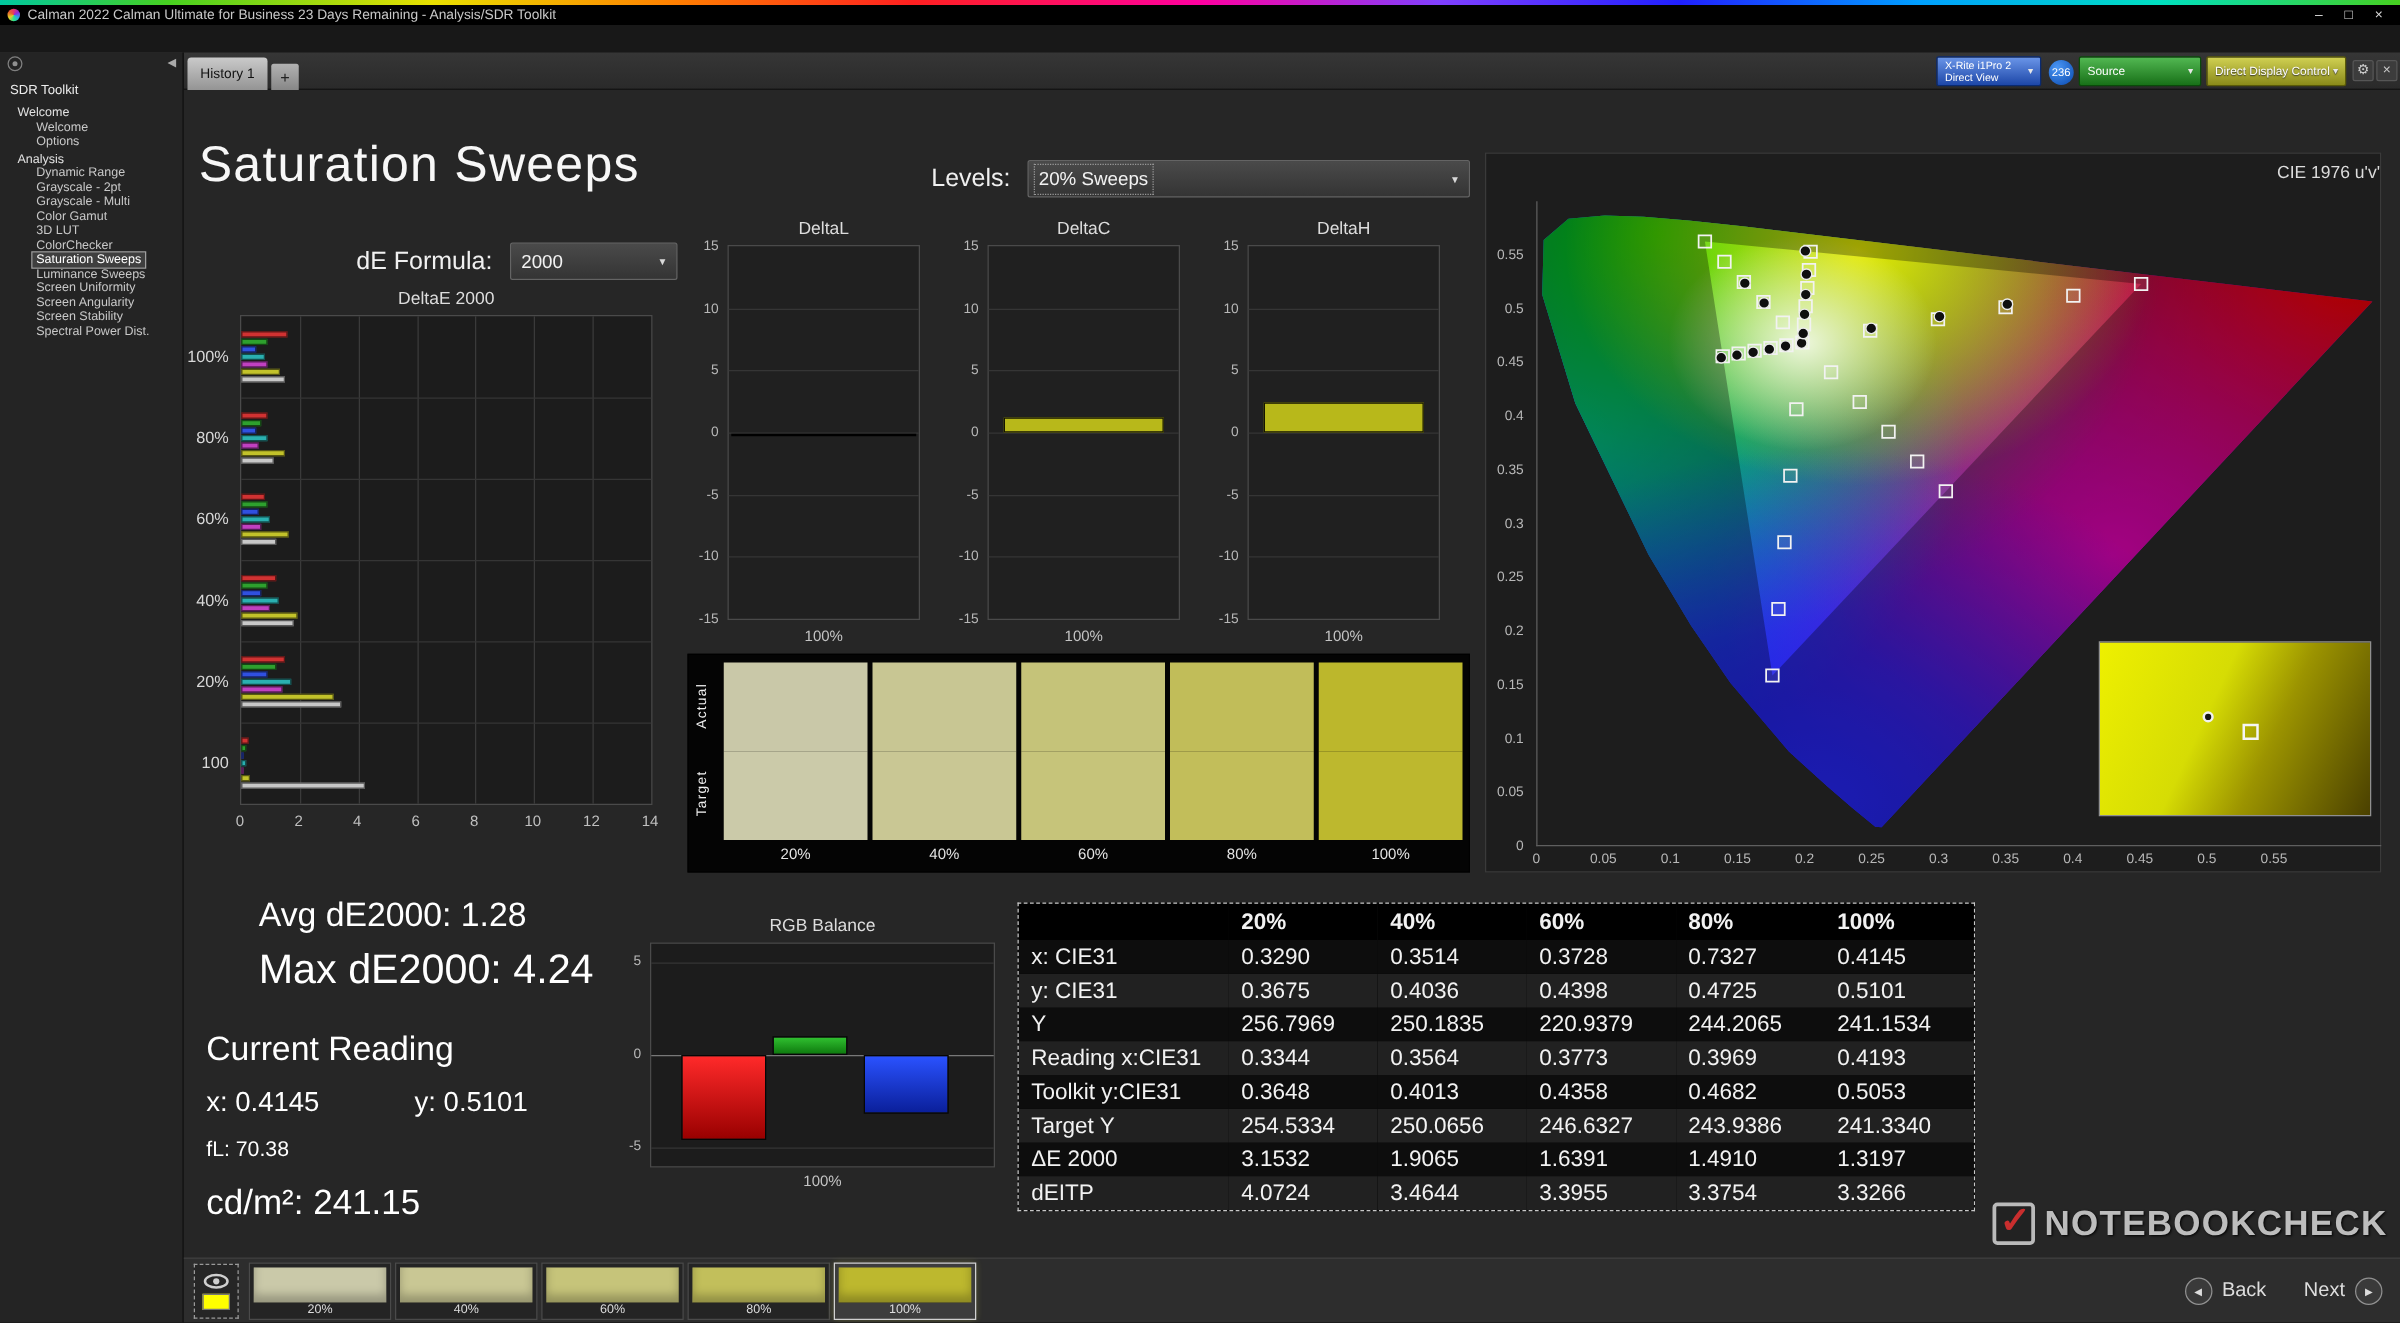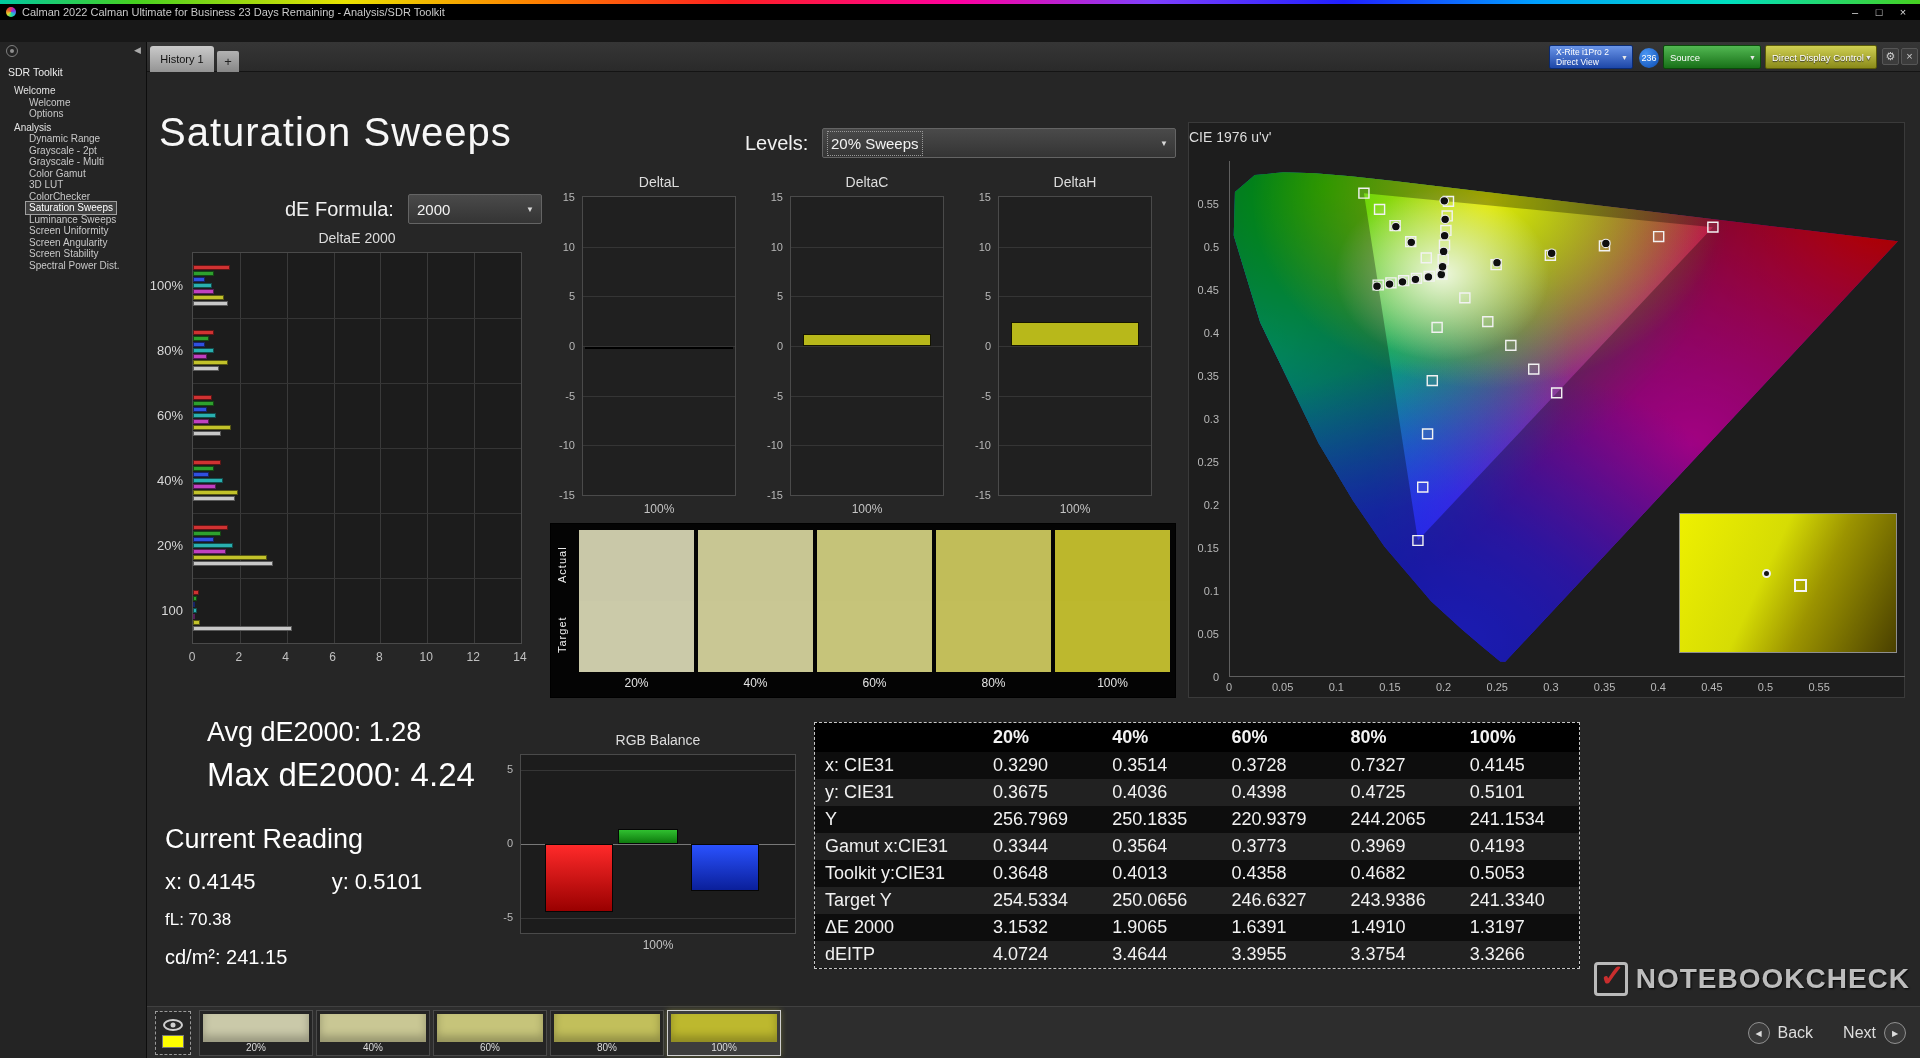--- a/index.html
+++ b/index.html
@@ -103,21 +103,21 @@
   .rot-label{position:absolute;left:5px;width:16px;font-size:11px;color:#f0f0f0;
     writing-mode:vertical-rl;transform:rotate(180deg);text-align:center;letter-spacing:1px}
   #rot-actual{top:8px;height:66px}
   #rot-target{top:78px;height:66px}
   .swatch-col{position:absolute;top:6px;width:115px;height:169px}
   .swatch-half{position:absolute;left:0;width:115px;height:71px}
   .swatch-pct{position:absolute;left:0;top:146px;width:115px;text-align:center;font-size:12px;color:#e4e4e4}
 
   
   #cie-panel{position:absolute;left:1041px;top:50px;width:717px;height:576px;background:#1d1d1d;border:1px solid #3a3a3a}
-  #cie-title{position:absolute;left:0;top:6px;width:100%;text-align:left;font-size:14px;color:#ddd}
+  #cie-title{position:absolute;left:0;top:6px;width:100%;text-align:right;font-size:14px;color:#ddd}
   #cie-plot{position:absolute;left:40px;top:38px;width:676px;height:516px;
     border-left:1px solid #5f5f5f;border-bottom:1px solid #5f5f5f}
   #cie-svg{position:absolute;left:0;top:0;width:100%;height:100%}
   #cie-xlabels{position:absolute;left:40px;top:558px;width:676px;height:14px}
   #cie-xlabels .xtick{font-size:11px;color:#b8b8b8}
   #cie-ylabels{position:absolute;left:0;top:38px;width:36px;height:516px}
   .cie-ylab{position:absolute;right:6px;transform:translateY(-50%);font-size:11px;color:#b8b8b8}
   .cie-target{fill:rgba(255,255,255,.07);stroke:#f2f2f2;stroke-width:1.4;vector-effect:non-scaling-stroke}
   .cie-measured{fill:#0f0f0f;stroke:#ececec;stroke-width:1.1;vector-effect:non-scaling-stroke}
   #cie-inset{position:absolute;left:490px;top:390px;width:218px;height:140px;border:1px solid #8f8f8f;
@@ -127,21 +127,21 @@
   .inset-square{position:absolute;left:53%;top:47%;width:13px;height:13px;border:2px solid #f5f5f5}
 
   
   .reading{position:absolute;color:#fff;white-space:nowrap}
   #reading-avg{left:60px;top:645px;font-size:27px}
   #reading-max{left:60px;top:684px;font-size:33px}
   #reading-title{left:18px;top:752px;font-size:27px}
   #reading-xy{left:18px;top:797px;font-size:22px}
   #reading-xy span+span{margin-left:70px}
   #reading-fl{left:18px;top:838px;font-size:17px}
-  #reading-cd{left:18px;top:874px;font-size:20px}
+  #reading-cd{left:18px;top:874px;font-size:28px}
 
   
   #rgb-block{position:absolute;left:349px;top:660px;width:310px;height:228px}
   #rgb-title{position:absolute;left:24px;top:0;width:276px;text-align:center;font-size:14px;color:#ddd}
   #rgb-plot{position:absolute;left:24px;top:22px;width:276px;height:180px;background:#1c1c1c;border:1px solid #4a4a4a}
   #rgb-ylabels{position:absolute;left:0;top:22px;width:21px;height:180px}
   #rgb-xlabel{position:absolute;left:24px;top:206px;width:276px;text-align:center;font-size:12px;color:#c4c4c4}
   .rgb-bar{position:absolute;border:1px solid #060606}
   .rgb-bar.r{background:linear-gradient(#ff2a2a,#990000)!important}
   .rgb-bar.g{background:linear-gradient(#30c030,#0e7a0e)!important}
@@ -629,21 +629,21 @@
             </tr>
             <tr class="odd">
               <td>Y</td>
               <td>256.7969</td>
               <td>250.1835</td>
               <td>220.9379</td>
               <td>244.2065</td>
               <td>241.1534</td>
             </tr>
             <tr class="even">
-              <td>Gamut x:CIE31</td>
+              <td>Reading x:CIE31</td>
               <td>0.3344</td>
               <td>0.3564</td>
               <td>0.3773</td>
               <td>0.3969</td>
               <td>0.4193</td>
             </tr>
             <tr class="odd">
               <td>Toolkit y:CIE31</td>
               <td>0.3648</td>
               <td>0.4013</td>

